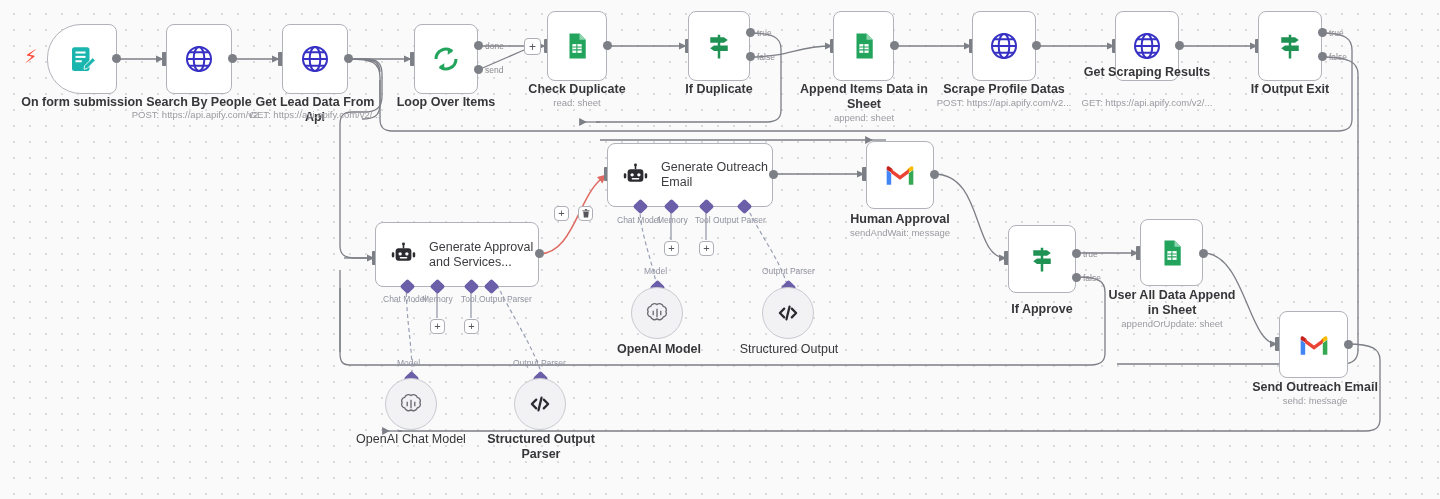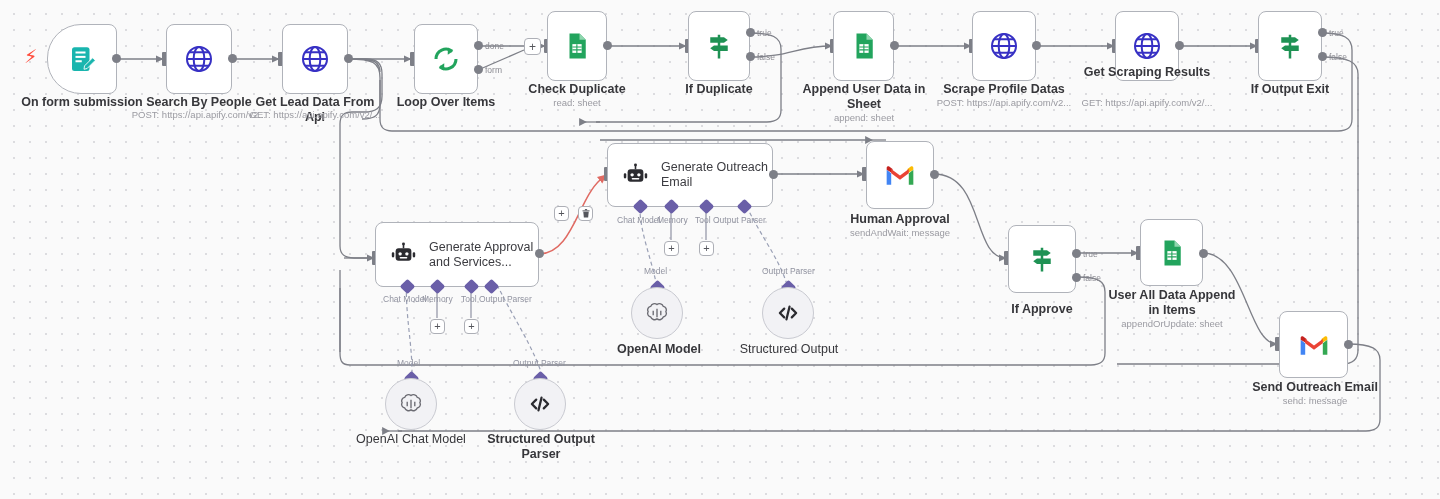--- a/index.html
+++ b/index.html
@@ -199,21 +199,21 @@
         <path d="M4.5 12a7.5 7.5 0 0 1 12.2-5.8"></path>
         <path d="M19.5 12a7.5 7.5 0 0 1-12.2 5.8"></path>
         <path d="M13.4 3.2l3.6 3.1l-3.7 2.6" fill="#22a45d" stroke="none"></path>
         <path d="M10.6 20.8l-3.6-3.1l3.7-2.6" fill="#22a45d" stroke="none"></path>
       </svg>
     </span>
   </div>
   <div class="port" style="left:474px;top:41px"></div>
   <div class="plabel" style="left:485px;top:41px">done</div>
   <div class="port" style="left:474px;top:65px"></div>
-  <div class="plabel" style="left:485px;top:65px">form</div>
+  <div class="plabel" style="left:485px;top:65px">send</div>
   <div class="caption" style="left:378px;top:95px;width:136px">Loop Over Items</div>
 
   <div class="sqbtn" style="left:524px;top:38px">+</div>
 
   <div class="inport" style="left:544px;top:39px"></div>
   <div class="node" style="left:547px;top:11px;width:60px;height:70px">
     <span>
       <svg class="icn" width="30" height="30" viewBox="0 0 24 24">
         <path d="M6 2h8l5 5v15H6z" fill="#22a45d"></path>
         <path d="M14 2l5 5h-5z" fill="#8ed6ae"></path>
@@ -247,21 +247,21 @@
     <span>
       <svg class="icn" width="30" height="30" viewBox="0 0 24 24">
         <path d="M6 2h8l5 5v15H6z" fill="#22a45d"></path>
         <path d="M14 2l5 5h-5z" fill="#8ed6ae"></path>
         <rect x="8.3" y="10.5" width="7.4" height="7" fill="#fff"></rect>
         <path d="M8.3 12.8h7.4M8.3 15.1h7.4M11.9 10.5v7" stroke="#22a45d" stroke-width="0.9"></path>
       </svg>
     </span>
   </div>
   <div class="port" style="left:890px;top:41px"></div>
-  <div class="caption" style="left:794px;top:82px;width:140px">Append User Data in Sheet</div>
+  <div class="caption" style="left:794px;top:82px;width:140px">Append Items Data in Sheet</div>
   <div class="subcap" style="left:794px;top:112px;width:140px">append: sheet</div>
 
   <div class="inport" style="left:969px;top:39px"></div>
   <div class="node" style="left:972px;top:11px;width:64px;height:70px">
     <span>
       <svg class="icn" width="32" height="32" viewBox="0 0 24 24" fill="none" stroke="#3730c4" stroke-width="1.5">
         <circle cx="12" cy="12" r="9"></circle>
           <ellipse cx="12" cy="12" rx="4" ry="9"></ellipse>
         <path d="M3 12h18M4.5 7h15M4.5 17h15"></path>
       </svg>
@@ -405,21 +405,21 @@
     <span>
       <svg class="icn" width="30" height="30" viewBox="0 0 24 24">
         <path d="M6 2h8l5 5v15H6z" fill="#22a45d"></path>
         <path d="M14 2l5 5h-5z" fill="#8ed6ae"></path>
         <rect x="8.3" y="10.5" width="7.4" height="7" fill="#fff"></rect>
         <path d="M8.3 12.8h7.4M8.3 15.1h7.4M11.9 10.5v7" stroke="#22a45d" stroke-width="0.9"></path>
       </svg>
     </span>
   </div>
   <div class="port" style="left:1199px;top:249px"></div>
-  <div class="caption" style="left:1102px;top:288px;width:140px">User All Data Append in Items</div>
+  <div class="caption" style="left:1102px;top:288px;width:140px">User All Data Append in Sheet</div>
   <div class="subcap" style="left:1098px;top:318px;width:148px">appendOrUpdate: sheet</div>
 
   <div class="inport" style="left:1275px;top:337px"></div>
   <div class="node" style="left:1279px;top:311px;width:69px;height:67px">
     <span>
       <svg class="icn" width="32" height="32" viewBox="0 0 24 20">
         <path d="M2 17.4V6.1l3.4 2.5v8.8z" fill="#4285f4"></path>
         <path d="M18.6 17.4V8.6L22 6.1v11.3z" fill="#34a853"></path>
         <path d="M2 6.1V4.6c0-1 1.1-1.6 1.9-1l2.5 1.9v3.1z" fill="#c5221f"></path>
         <path d="M22 6.1V4.6c0-1-1.1-1.6-1.9-1l-2.5 1.9v3.1z" fill="#fbbc04"></path>

